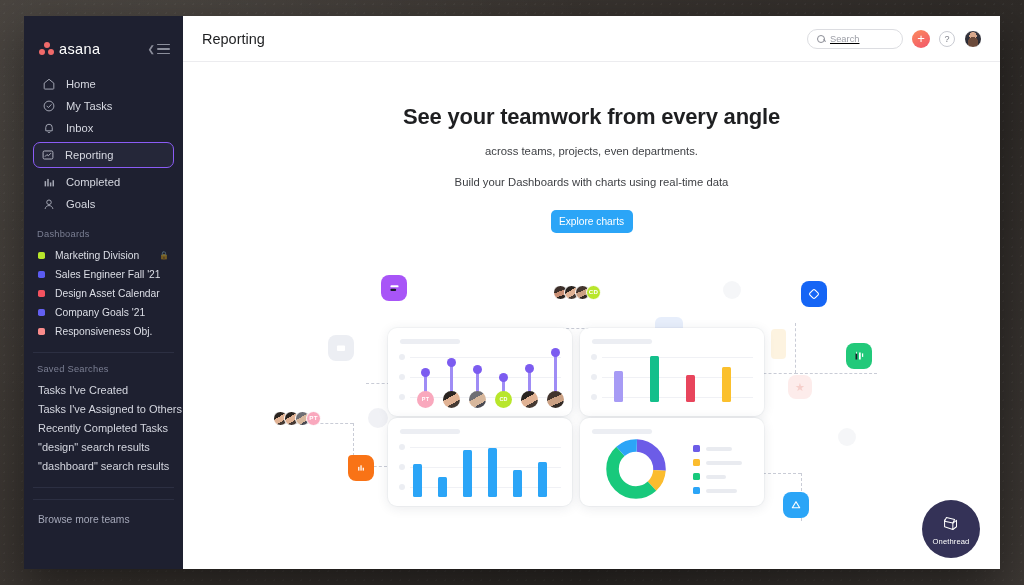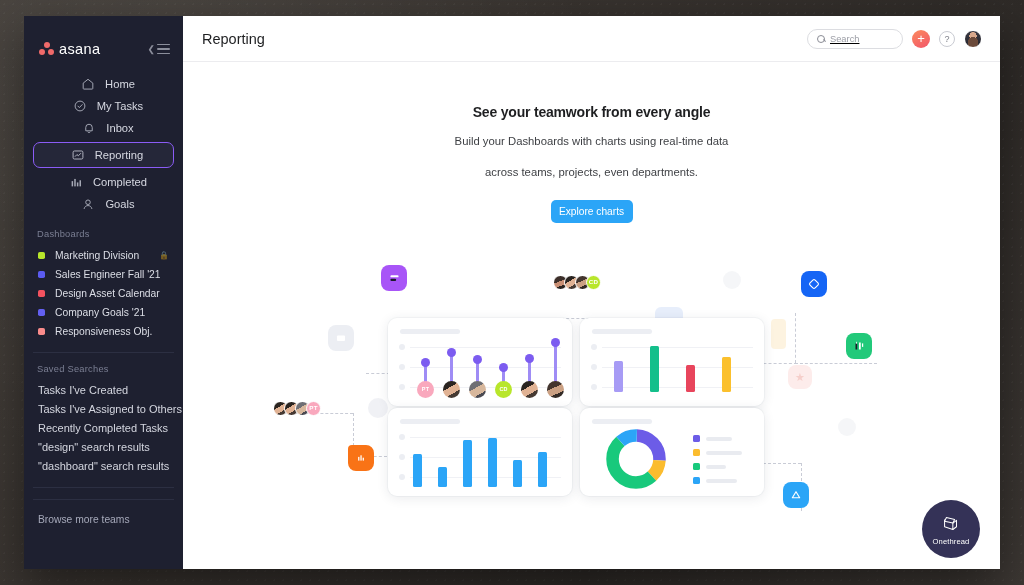--- a/index.html
+++ b/index.html
@@ -42,21 +42,21 @@
   .logo-mark i:nth-child(2){ left:0; top:7px; }
   .logo-mark i:nth-child(3){ left:9px; top:7px; }
   .logo-txt{ font-size:14.5px; letter-spacing:.4px; color:#fff; font-weight:400; }
   .collapse{ display:flex; align-items:center; gap:2px; opacity:.62; cursor:pointer;}
   .collapse .bars{ display:flex; flex-direction:column; gap:3px;}
   .collapse .bars span{ display:block; width:13px;height:1.6px;background:#cfd2dd;border-radius:1px;}
   .collapse .chev{ font-size:9px; color:#cfd2dd; line-height:1; }
 
   .nav{ margin-top:16px; padding:0 9px; }
   .nav-line{ display:flex; align-items:center; gap:10px; height:22px; padding-left:9px;
-    font-size:11.2px; color:#d6d8e1; cursor:pointer;justify-content:center; }
+    font-size:11.2px; color:#d6d8e1; cursor:pointer; }
   .nav-ic{ width:14px; height:14px; flex:0 0 14px; display:block; opacity:.82;}
   .nav-sel{
     border:1.4px solid #8b5cf6; border-radius:7px; background:#252739;
     margin:0 0 0 0; padding-left:7px; height:26px;
   }
   .nav-gap{ height:3px; }
 
   .sec-title{ font-size:9.3px; color:#7b7f93; padding:0 0 0 13px; margin:14px 0 7px; letter-spacing:.25px;}
   .fav{ display:flex; align-items:center; gap:10px; height:19px; padding-left:14px;
     font-size:10.3px; color:#dcdee6; cursor:pointer; }
@@ -93,21 +93,21 @@
     color:#7e8089; font-size:9px; line-height:14px; text-align:center; cursor:pointer;}
   .avatar{ width:18px;height:18px;border-radius:50%; cursor:pointer;
     background:
       radial-gradient(circle at 50% 72%, #6b4a3a 0 38%, transparent 39%),
       radial-gradient(circle at 50% 30%, #d8a88c 0 26%, transparent 27%),
       linear-gradient(#3a3a44,#24242c);
     border:1px solid #fff; }
 
   
   .hero{ text-align:center; padding-top:42px; }
-  .hero h1{ font-size:14px; color:#1e1f21; font-weight:700; letter-spacing:-.2px; }
+  .hero h1{ font-size:22px; color:#1e1f21; font-weight:700; letter-spacing:-.2px; }
   .hero p{ font-size:11.3px; color:#3f4145; margin-top:13px; line-height:1.55; }
   .cta{
     margin:19px auto 0; display:block; width:82px; height:23px; border-radius:5px;
     background:#2ba5f7; color:#fff; font-size:10.2px; border:none; cursor:pointer;
     font-family:inherit;
   }
 
   
   .illus{ position:relative; flex:1; }
   .card{
@@ -293,22 +293,22 @@
           <span>Search</span>
         </div>
         <div class="plus-btn">+</div>
         <div class="help-btn">?</div>
         <div class="avatar"></div>
       </div>
     </div>
 
     <div class="hero">
       <h1>See your teamwork from every angle</h1>
+      <p>across teams, projects, even departments.</p>
       <p>Build your Dashboards with charts using real-time data</p>
-      <p>across teams, projects, even departments.</p>
       <button class="cta">Explore charts</button>
     </div>
 
     <div class="illus">
 
       <div class="dash dash-h" style="left:232px;top:95px;width:90px;"></div>
       <div class="dash dash-v" style="left:232px;top:95px;height:55px;"></div>
       <div class="dash dash-h" style="left:183px;top:150px;width:50px;"></div>
       <div class="dash dash-h" style="left:322px;top:95px;width:110px;"></div>
       <div class="dash dash-v" style="left:432px;top:95px;height:18px;"></div>

